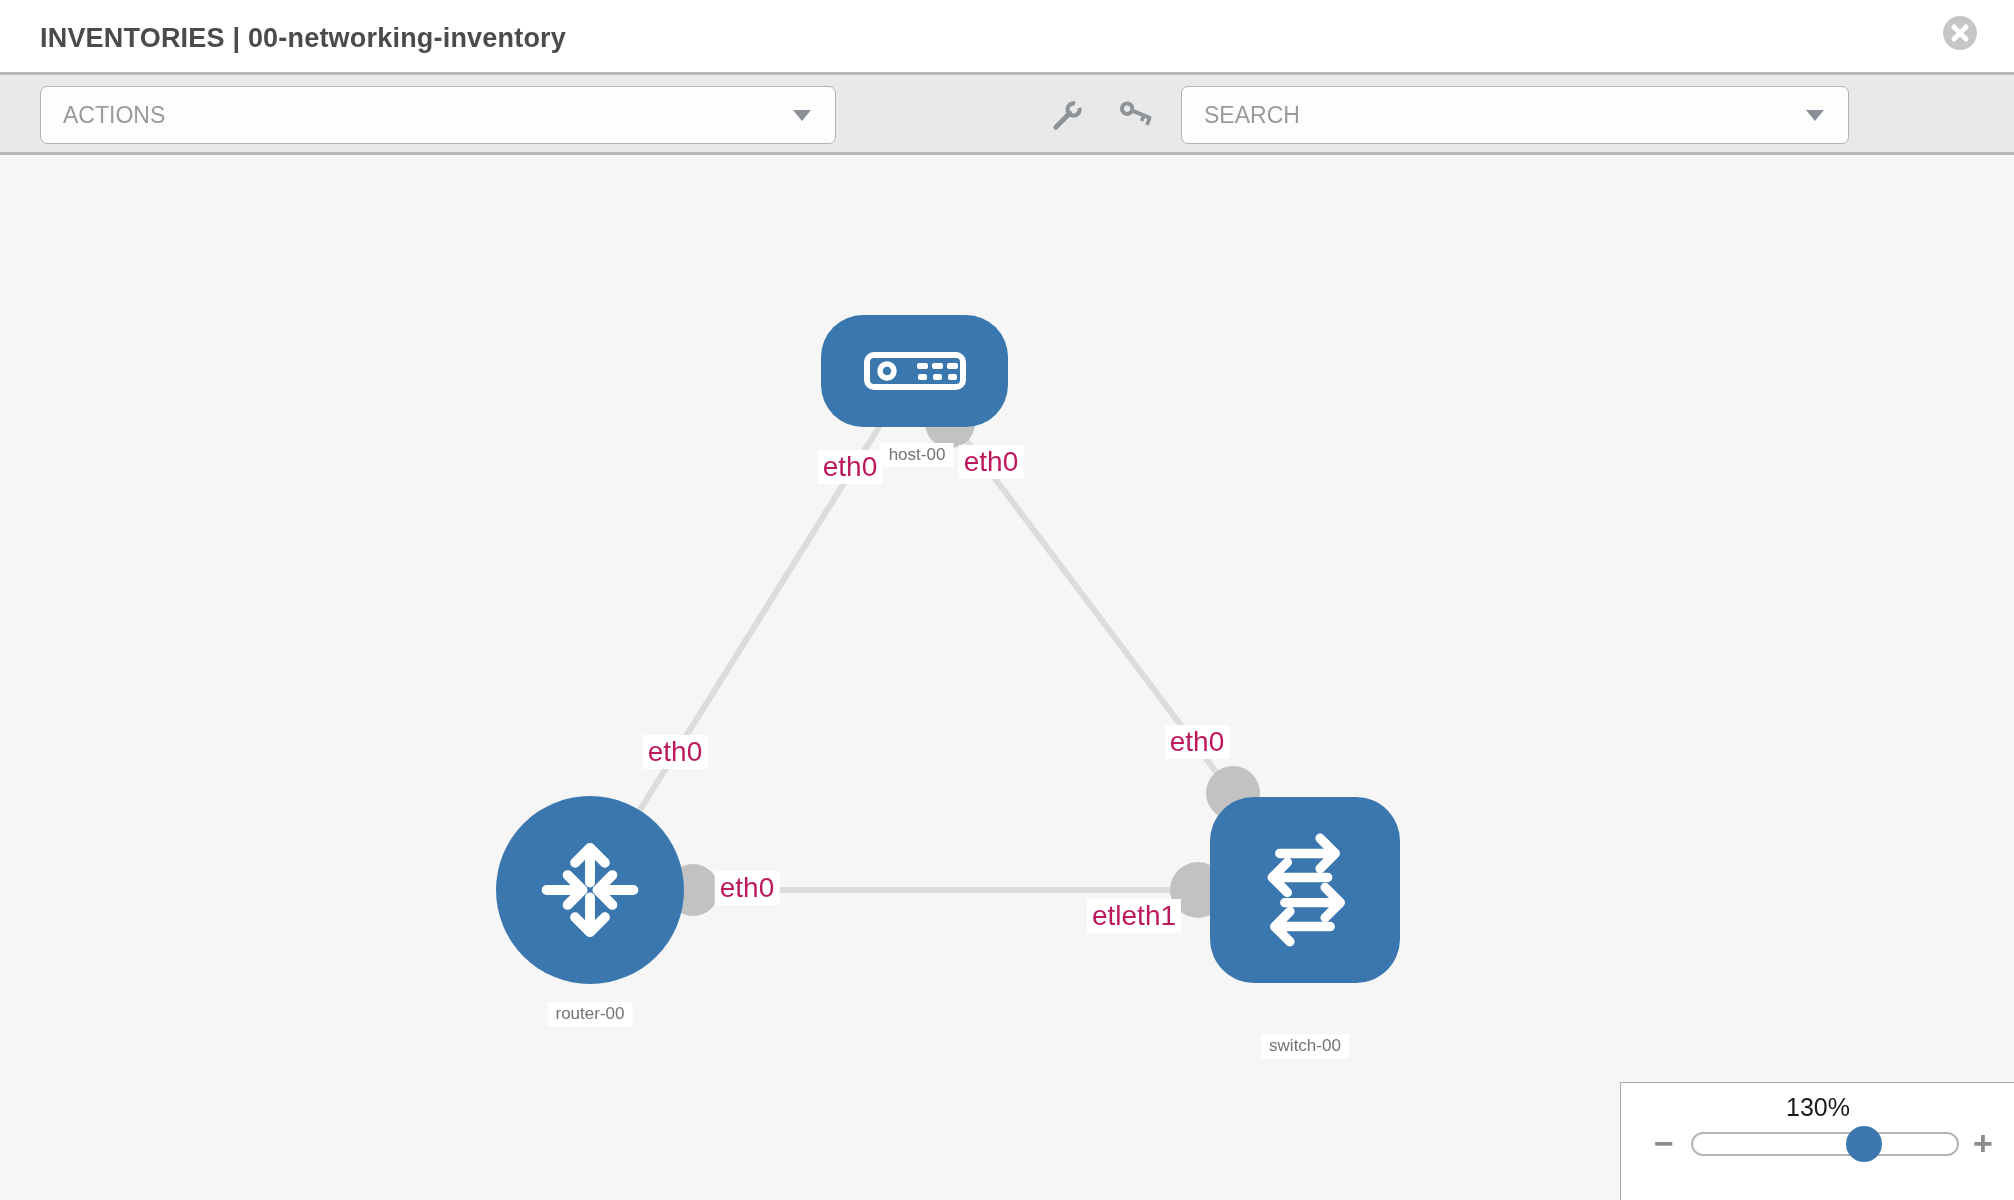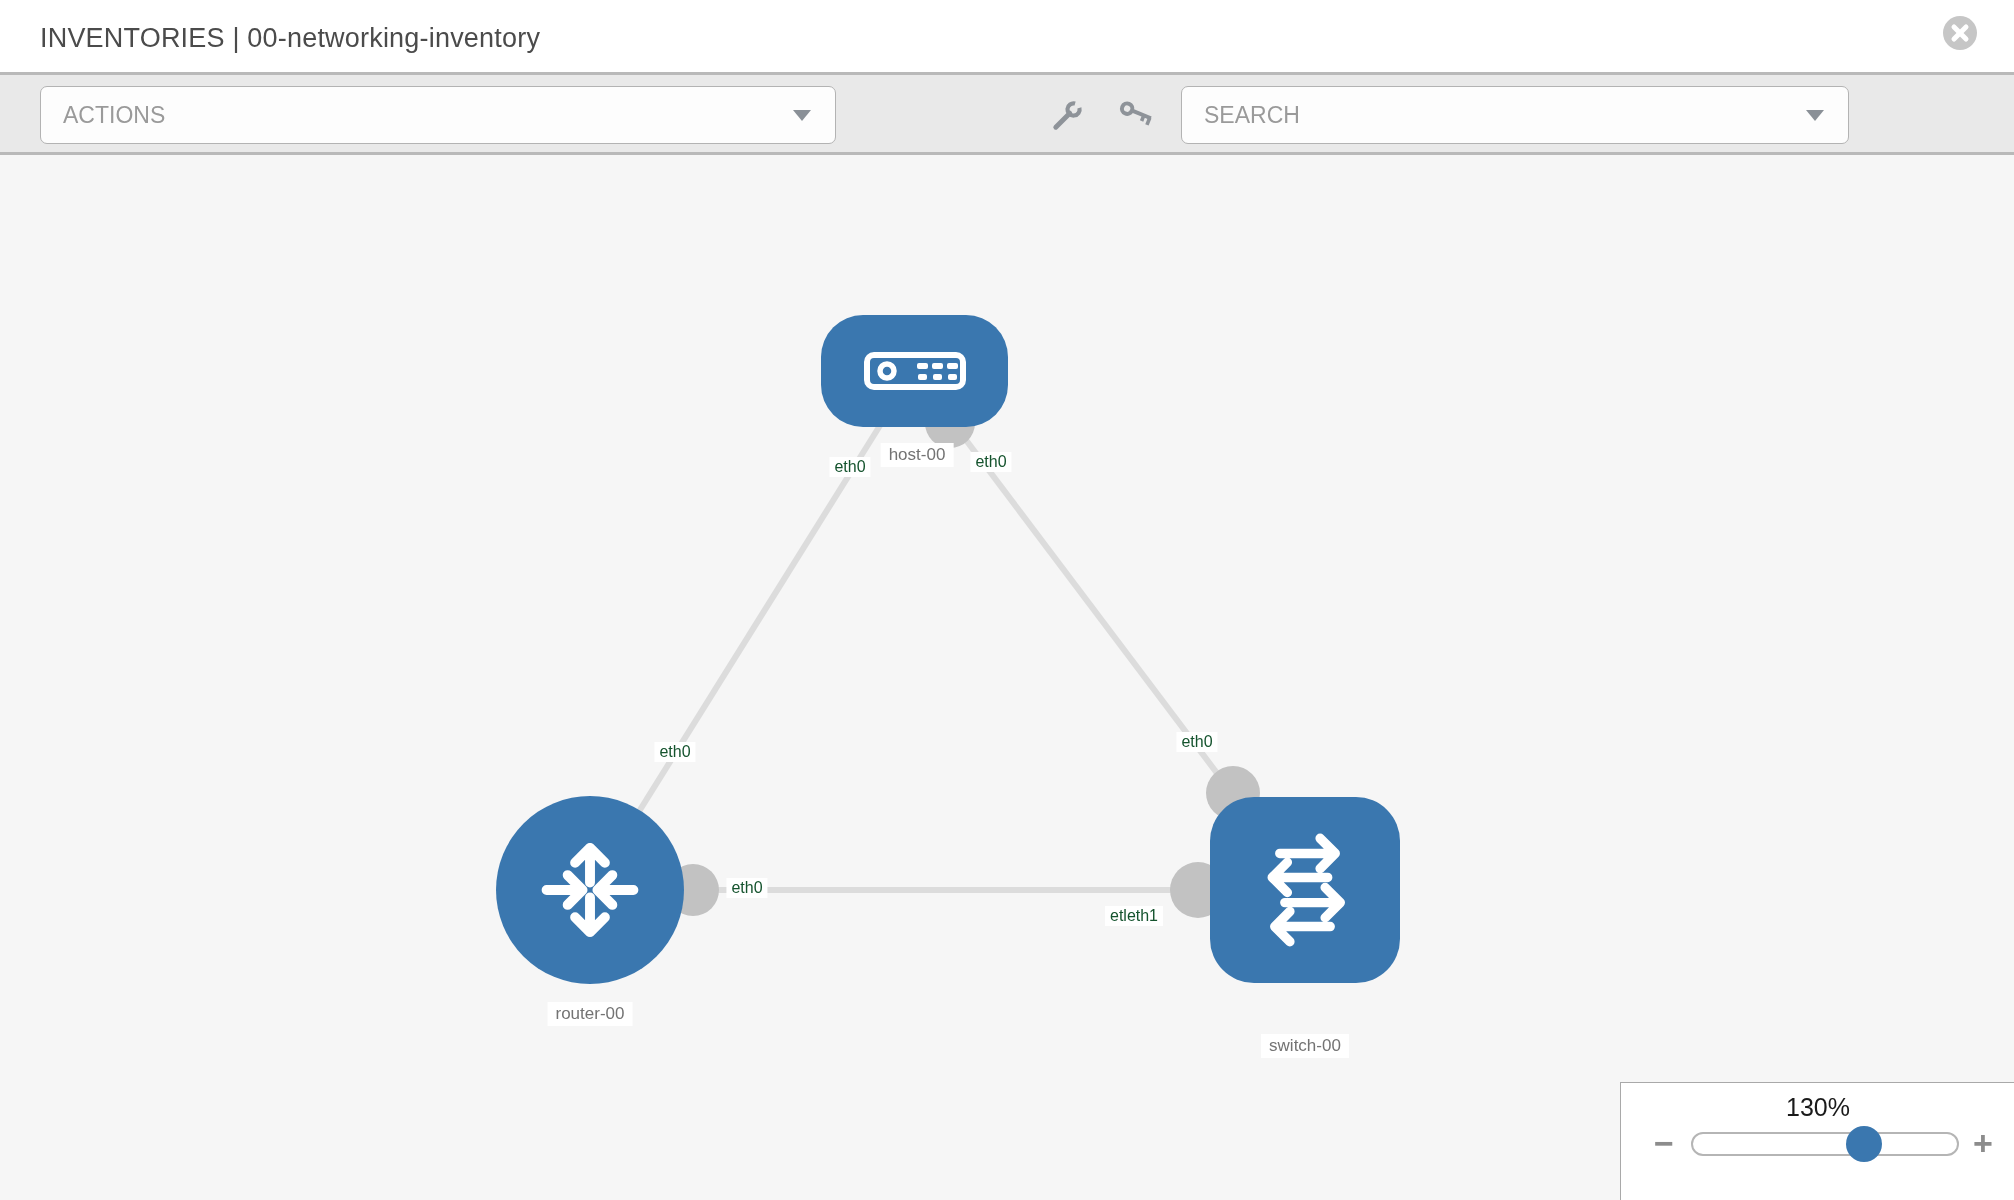--- a/index.html
+++ b/index.html
@@ -8,21 +8,21 @@
     font-family: "Liberation Sans", "DejaVu Sans", sans-serif;
     background: #fff; overflow: hidden;
   }
   
   .header {
     position: absolute; left: 0; top: 0; width: 2014px; height: 72px;
     background: #ffffff;
   }
   .page-title {
     position: absolute; left: 40px; top: 0; height: 72px; line-height: 76px;
-    font-size: 27px; font-weight: normal; color: #4b4b4b; letter-spacing: 0.2px;
+    font-size: 27px; font-weight: bold; color: #4b4b4b; letter-spacing: 0.2px;
   }
   .close-btn {
     position: absolute; left: 1943px; top: 16px; width: 34px; height: 34px;
     border-radius: 50%; background: #c6c6c6; cursor: pointer;
     display: flex; align-items: center; justify-content: center;
   }
   
   .toolbar {
     position: absolute; left: 0; top: 72px; width: 2014px; height: 83px;
     background: #e9e9e9; border-top: 3px solid #b9b9b9; border-bottom: 3px solid #b9b9b9;
@@ -60,21 +60,21 @@
   .node-host   { left: 821px;  top: 160px; width: 187px; height: 112px; border-radius: 42px; }
   .node-router { left: 496px;  top: 641px; width: 188px; height: 188px; border-radius: 50%; }
   .node-switch { left: 1210px; top: 642px; width: 190px; height: 186px; border-radius: 44px; }
   .node-label {
     position: absolute; transform: translate(-50%, -50%);
     font-size: 17px; color: #737373; background: #fff; padding: 2px 8px;
     white-space: nowrap;
   }
   .if-label {
     position: absolute; transform: translate(-50%, -50%);
-    font-size: 16px; color: #14532d; background: #fff; padding: 1px 5px;
+    font-size: 28px; color: #be185d; background: #fff; padding: 1px 5px;
     white-space: nowrap;
   }
   
   .zoom-panel {
     position: absolute; left: 1620px; top: 927px; width: 400px; height: 130px;
     background: #fff; border: 1px solid #a9a9a9;
   }
   .zoom-level {
     position: absolute; left: 0; top: 10px; width: 394px; text-align: center;
     font-size: 25px; color: #1a1a1a;

